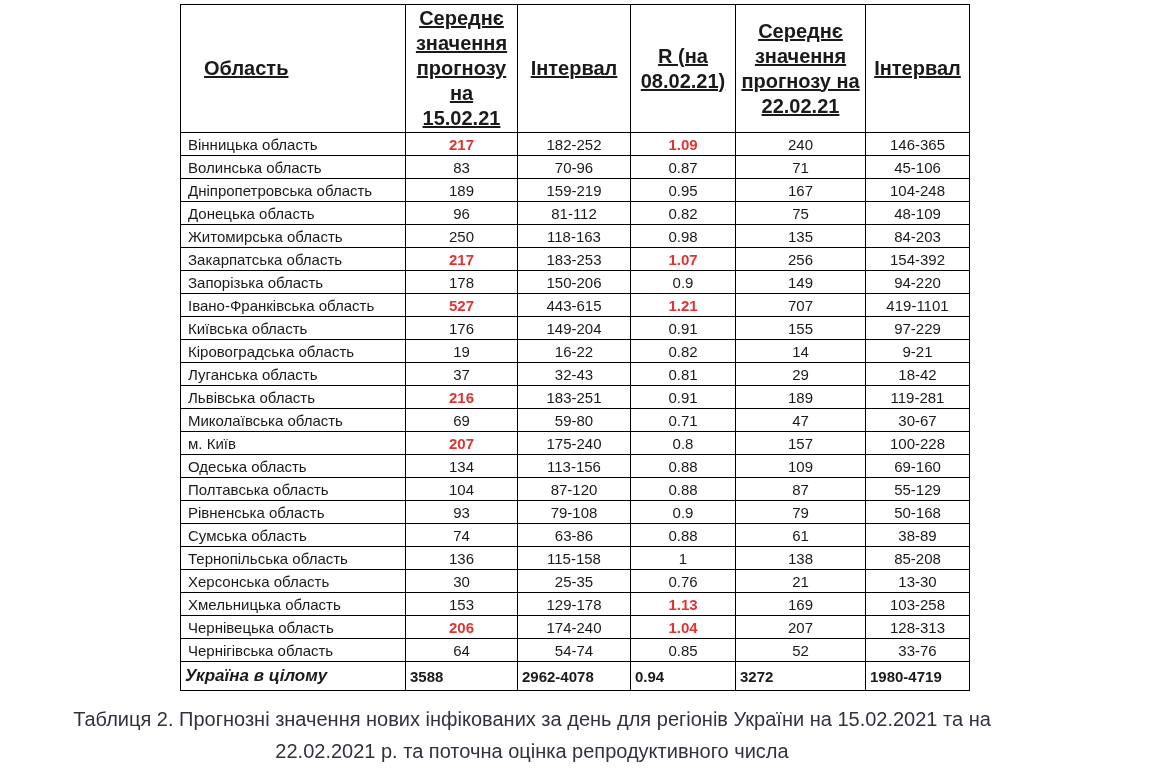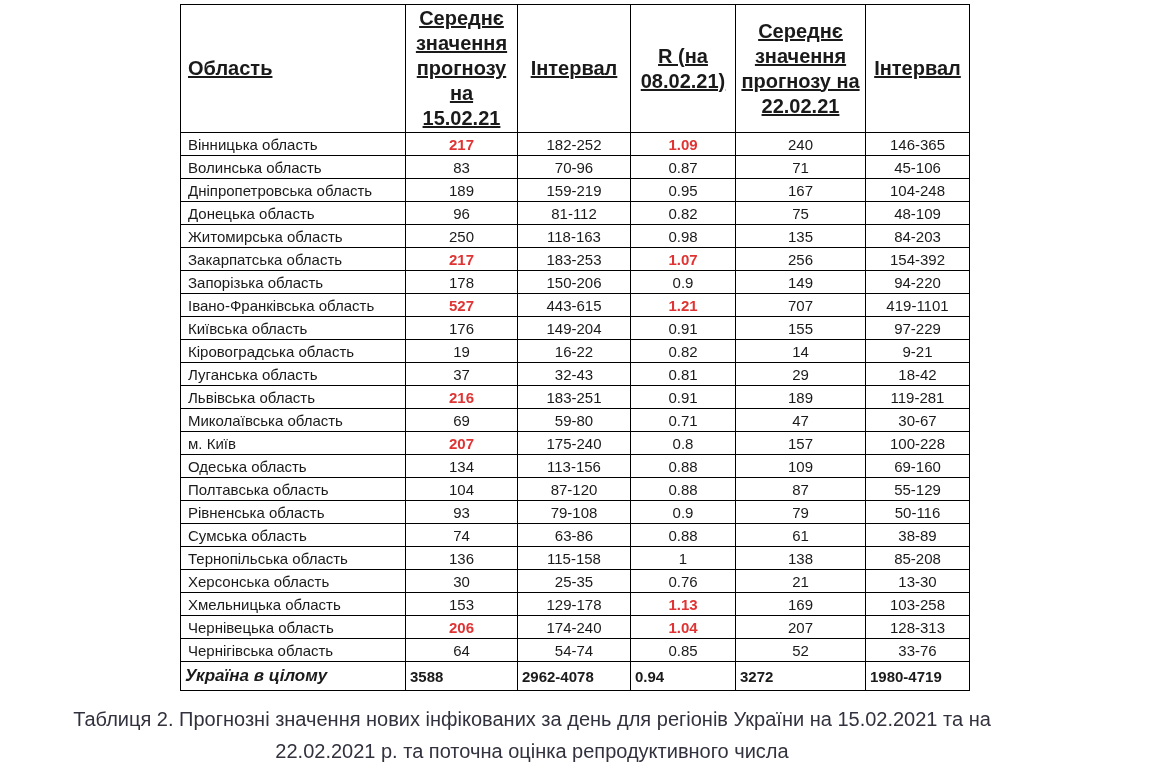--- a/index.html
+++ b/index.html
@@ -40,21 +40,21 @@
     font-weight: bold;
     text-align: center;
     vertical-align: middle;
     height: 82px;
     line-height: 1.25;
     font-size: 20px;
     text-decoration: underline;
   }
   .forecast-table thead th.h-region {
     text-align: left;
-    padding-left: 7px;
+    padding-left: 23px;
   }
   .forecast-table tbody td {
     height: 23px;
     text-align: center;
     white-space: nowrap;
   }
   .forecast-table tbody td.region {
     text-align: left;
     padding-left: 7px;
     border-radius: 10px;
@@ -232,21 +232,21 @@
           <td>0.88</td>
           <td>87</td>
           <td>55-129</td>
         </tr>
         <tr>
           <td class="region">Рівненська область</td>
           <td>93</td>
           <td>79-108</td>
           <td>0.9</td>
           <td>79</td>
-          <td>50-116</td>
+          <td>50-168</td>
         </tr>
         <tr>
           <td class="region">Сумська область</td>
           <td>74</td>
           <td>63-86</td>
           <td>0.88</td>
           <td>61</td>
           <td>38-89</td>
         </tr>
         <tr>

